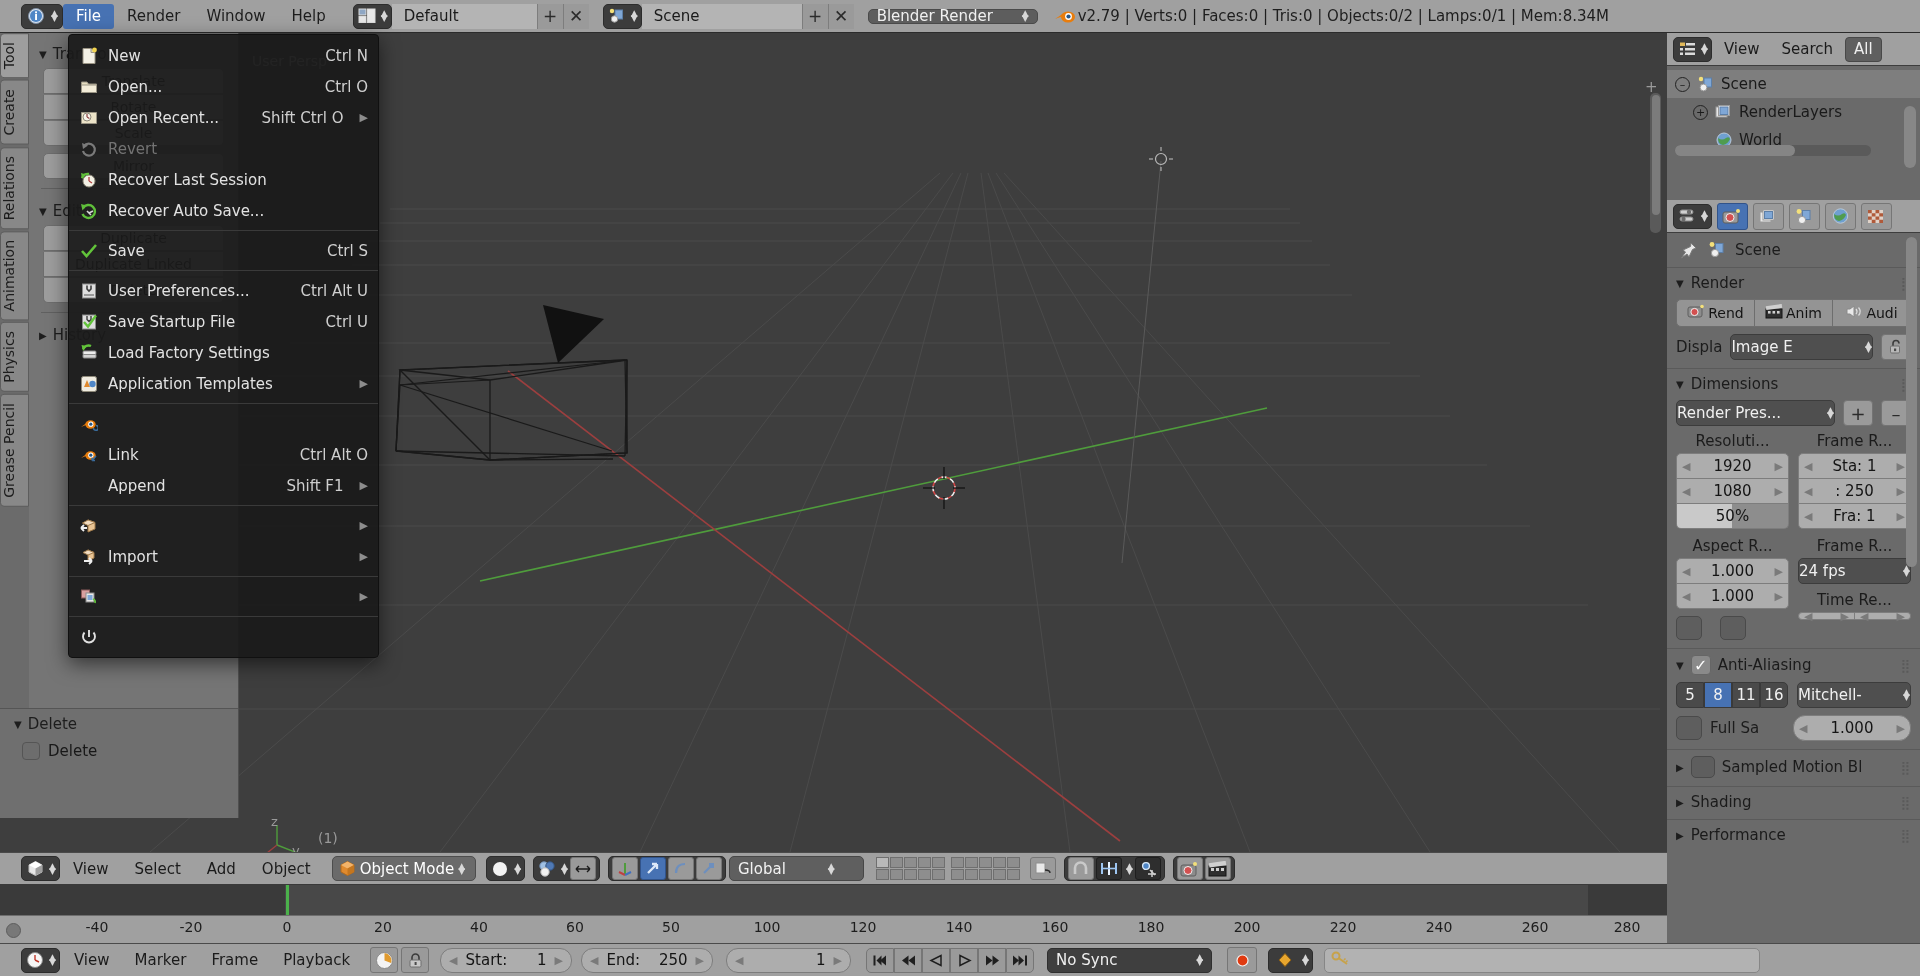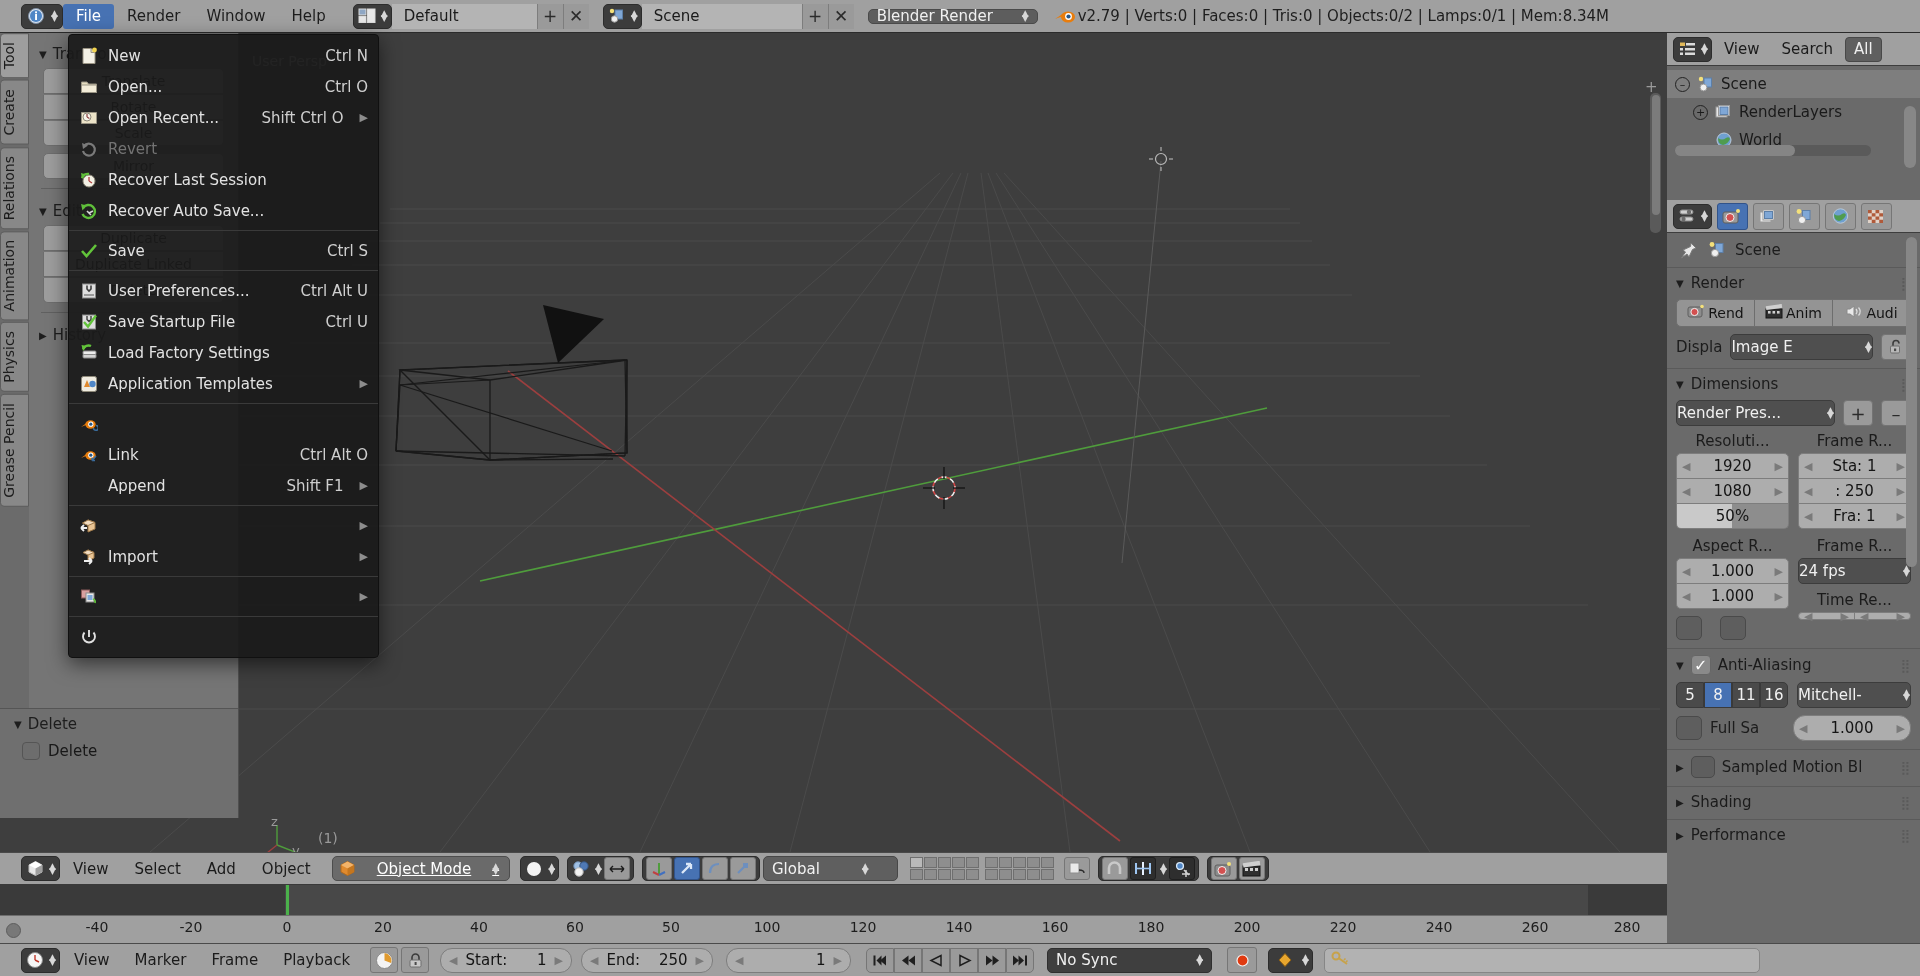--- a/index.html
+++ b/index.html
@@ -102,21 +102,21 @@
 
   
   .vp-header {
     position:absolute; left:0; top:852px; width:1667px; height:33px;
     background:#a0a0a0; display:flex; align-items:center; border-top:1px solid #4a4a4a;
     border-bottom:1px solid #3a3a3a;
   }
   .vh-menu { padding:0 13px; color:#1b1b1b; font-size:15px; height:25px; display:flex; align-items:center;}
   .mode-sel {
     display:flex; align-items:center; height:25px; background:#6a6a6a; border:1px solid #4d4d4d;
-    border-radius:5px; padding:0 10px 0 5px; gap:19px; color:#fff; font-size:15px;text-decoration:underline;
+    border-radius:5px; padding:0 10px 0 5px; gap:2px; color:#fff; font-size:15px;
   }
   .grp {
     display:flex; align-items:center; height:25px; background:#3c3c3c; border:1px solid #2c2c2c;
     border-radius:5px; padding:0 3px; gap:2px;
   }
   .ibtn {
     width:26px; height:23px; background:#9a9a9a; border:1px solid #767676;
     display:flex; align-items:center; justify-content:center; border-radius:3px;
   }
   .ibtn.on { background:#4772b3; border-color:#31538a; }

